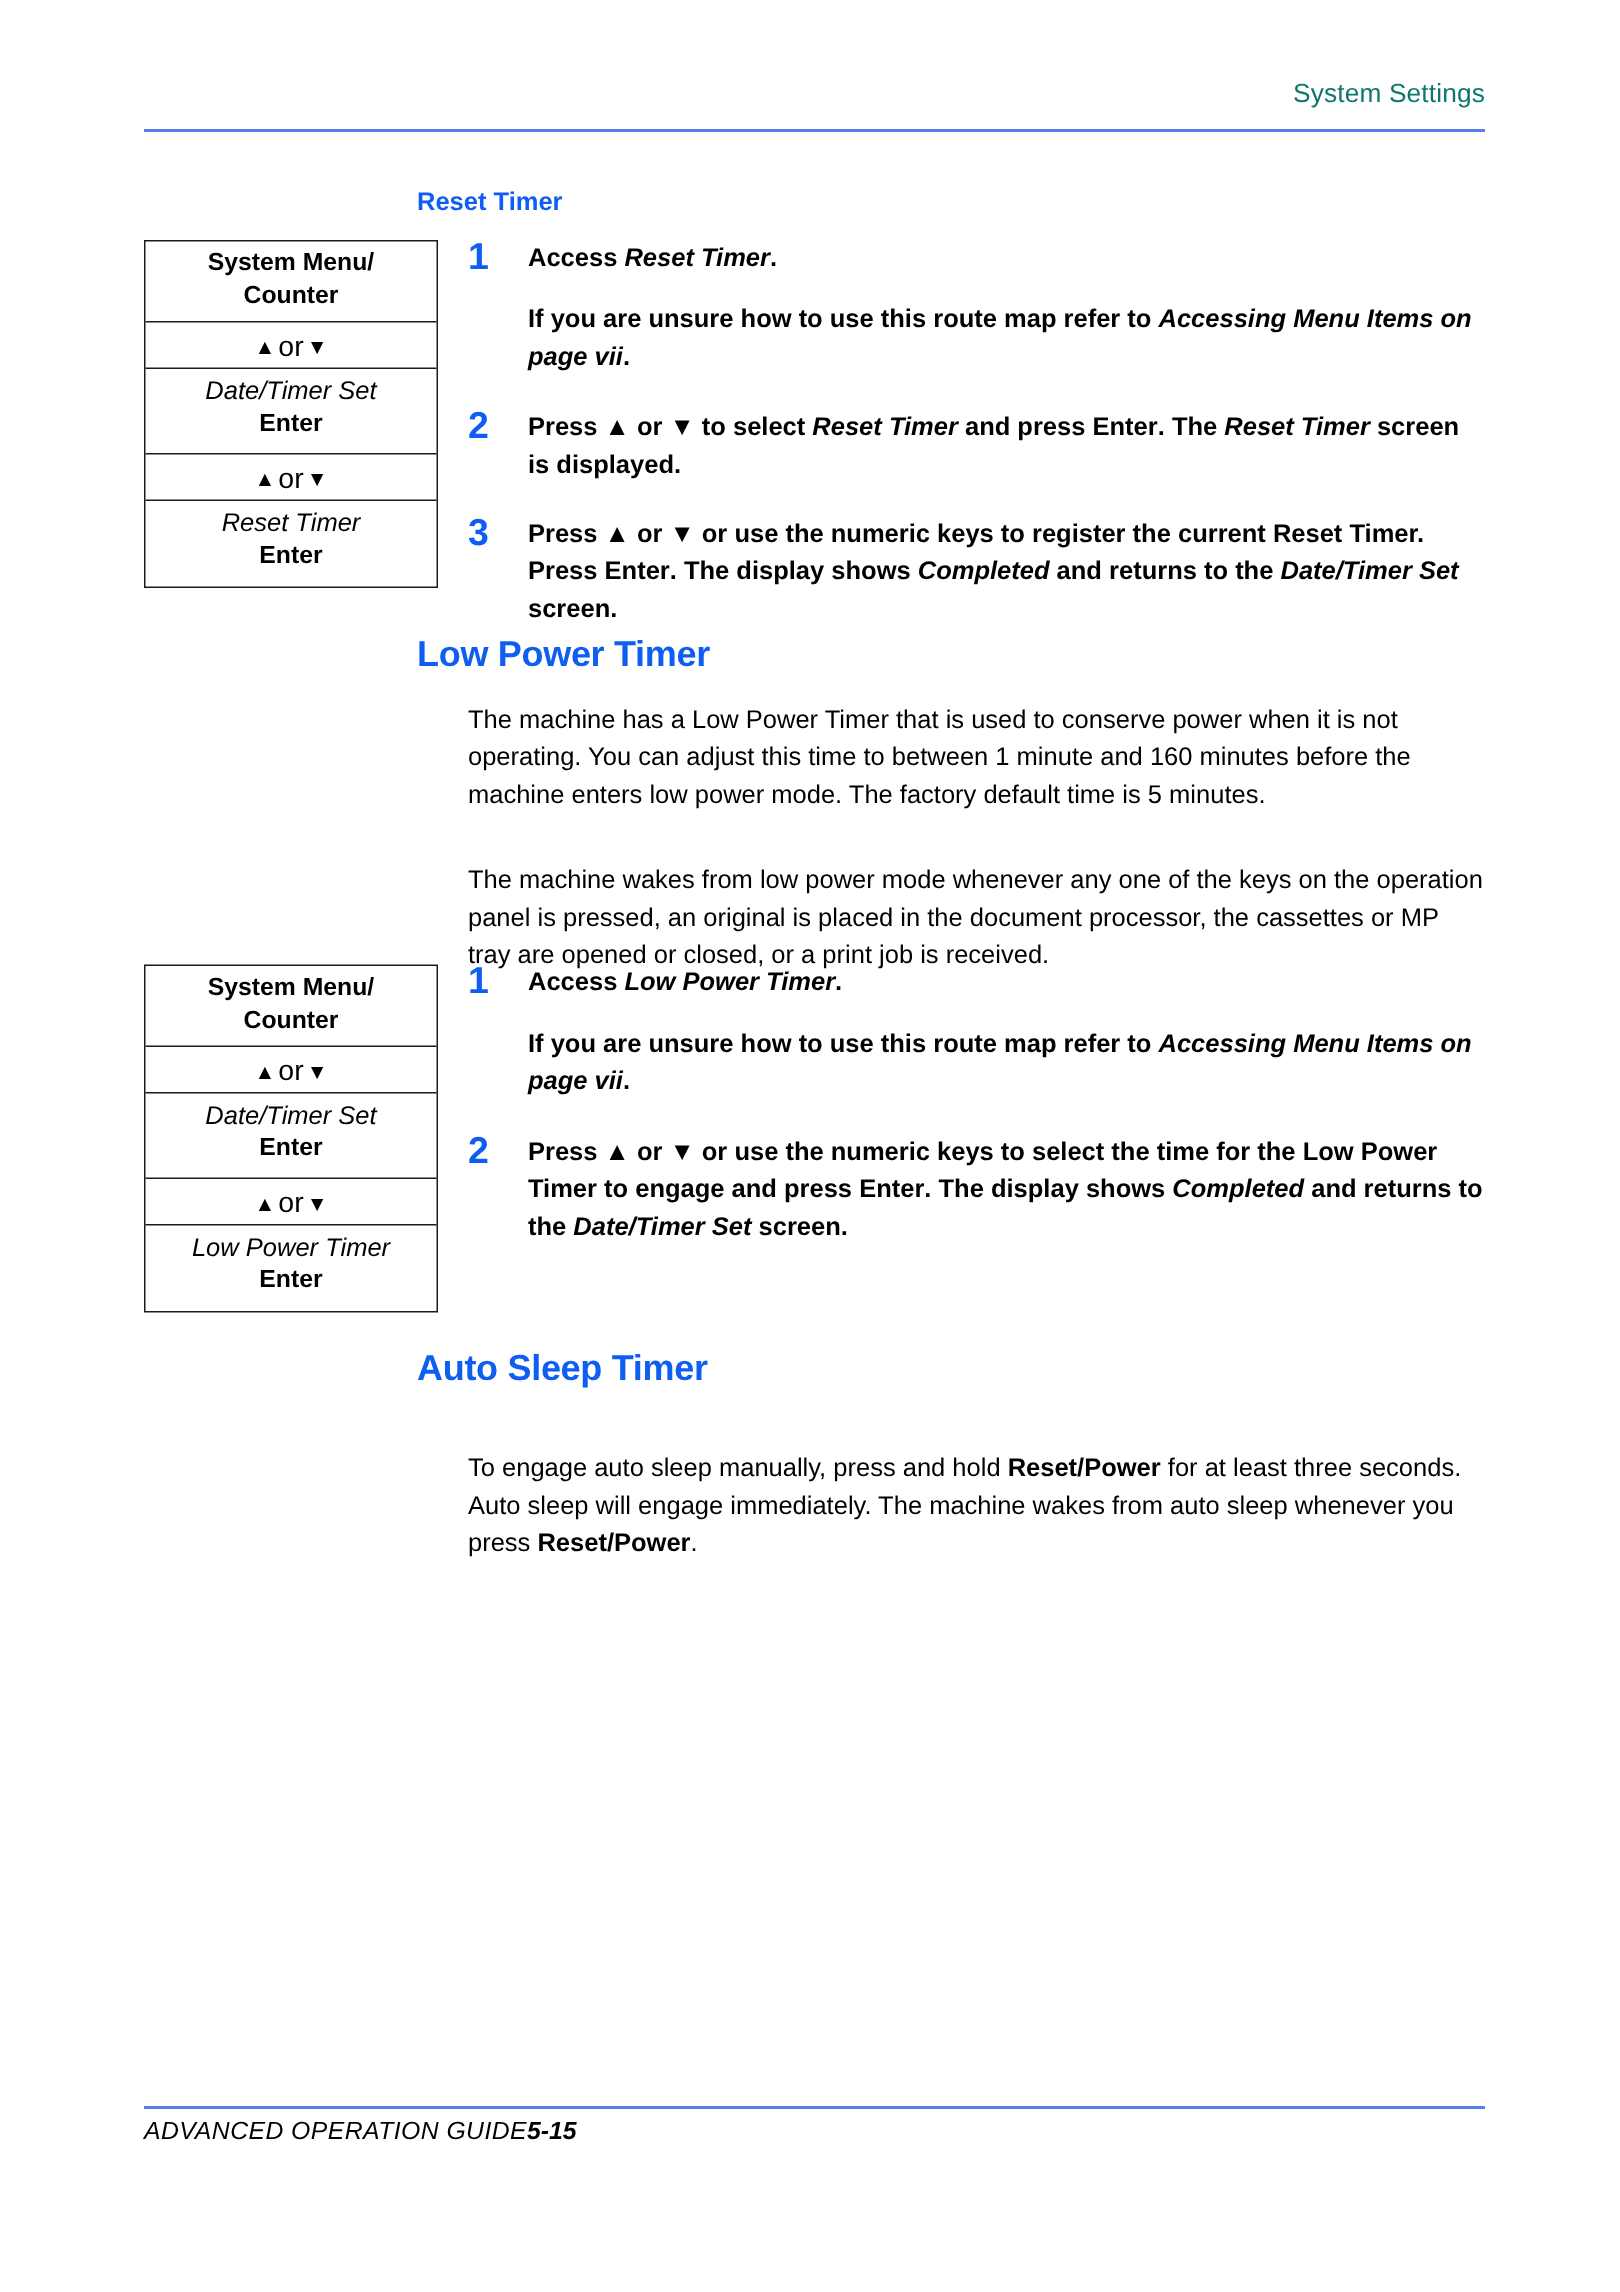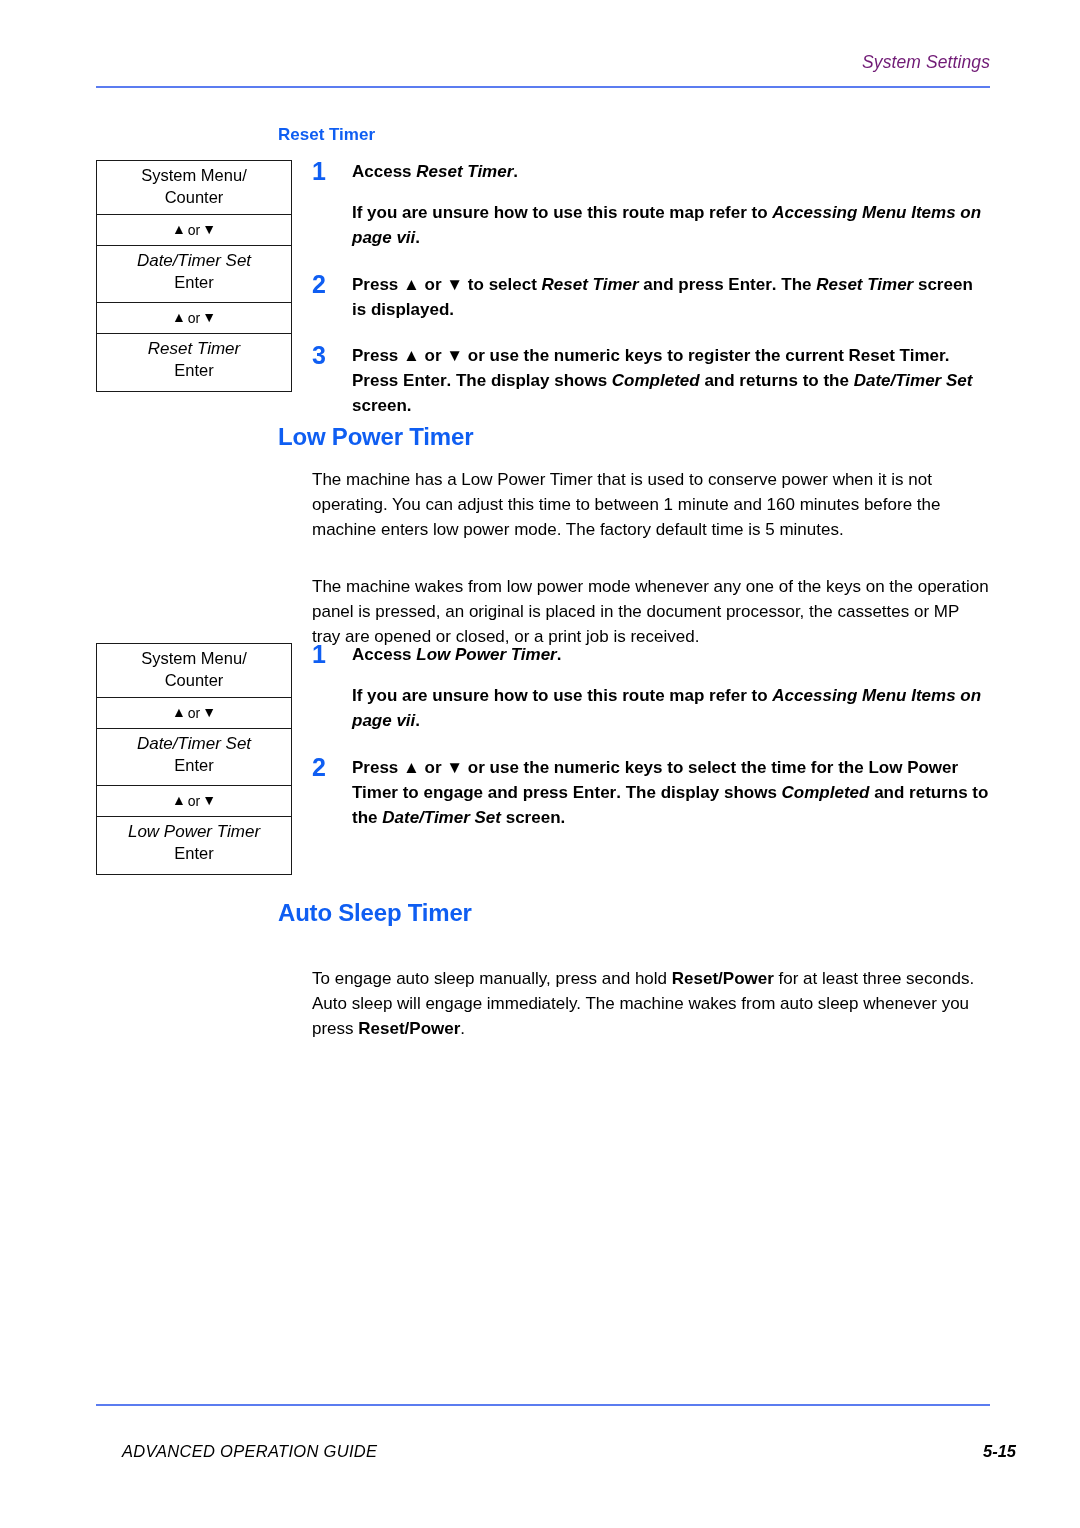--- a/index.html
+++ b/index.html
@@ -25,46 +25,44 @@
 
   
   .header {
     position: absolute;
     left: 96px;
     top: 52px;
     width: 894px;
   }
   .header-title {
     text-align: right;
-    font-style: italic;
     font-size: 17.5px;
     letter-spacing: 0.1px;
-    color: #701a75;
+    color: #0f766e;
     line-height: 1.2;
   }
   .rule {
     position: absolute;
     left: 96px;
     width: 894px;
     height: 2px;
     background: #5b7cf0;
   }
   .rule-top { top: 86px; }
   .rule-bottom { top: 1404px; }
 
   
   .footer {
     position: absolute;
     left: 96px;
-    top: 1442px;
+    top: 1412px;
     width: 894px;
     display: flex;
-    justify-content: space-between;
+    justify-content: flex-start;
     align-items: baseline;
-    margin-left: 26px;
   }
   .footer-left {
     font-style: italic;
     font-size: 16.5px;
     letter-spacing: 0.3px;
   }
   .footer-right {
     font-style: italic;
     font-weight: bold;
     font-size: 16.5px;
@@ -80,40 +78,40 @@
     background: #fff;
   }
   .rm-row {
     border-bottom: 1.5px solid #1a1a1a;
     text-align: center;
     box-sizing: border-box;
     padding: 5px 4px 6px 4px;
   }
   .rm-row:last-child { border-bottom: none; }
   .rm-bold {
-    font-weight: normal;
+    font-weight: bold;
     font-size: 16.5px;
     line-height: 1.32;
   }
   .rm-ital {
     font-style: italic;
     font-size: 17px;
     line-height: 1.3;
   }
   .rm-arrowrow {
     font-size: 16px;
     padding: 6px 4px 7px 4px;
     line-height: 1.15;
   }
   .rm-arrowrow .tri {
     font-size: 14px;
     vertical-align: 1px;
   }
   .rm-arrowrow .orword {
-    font-size: 14px;
+    font-size: 19px;
     padding: 0 2px;
   }
   .rm-two-line { padding: 4px 4px 7px 4px; }
 
   
   .content { position: absolute; }
 
   h2.section-title {
     margin: 0;
     color: #0f5ef2;

